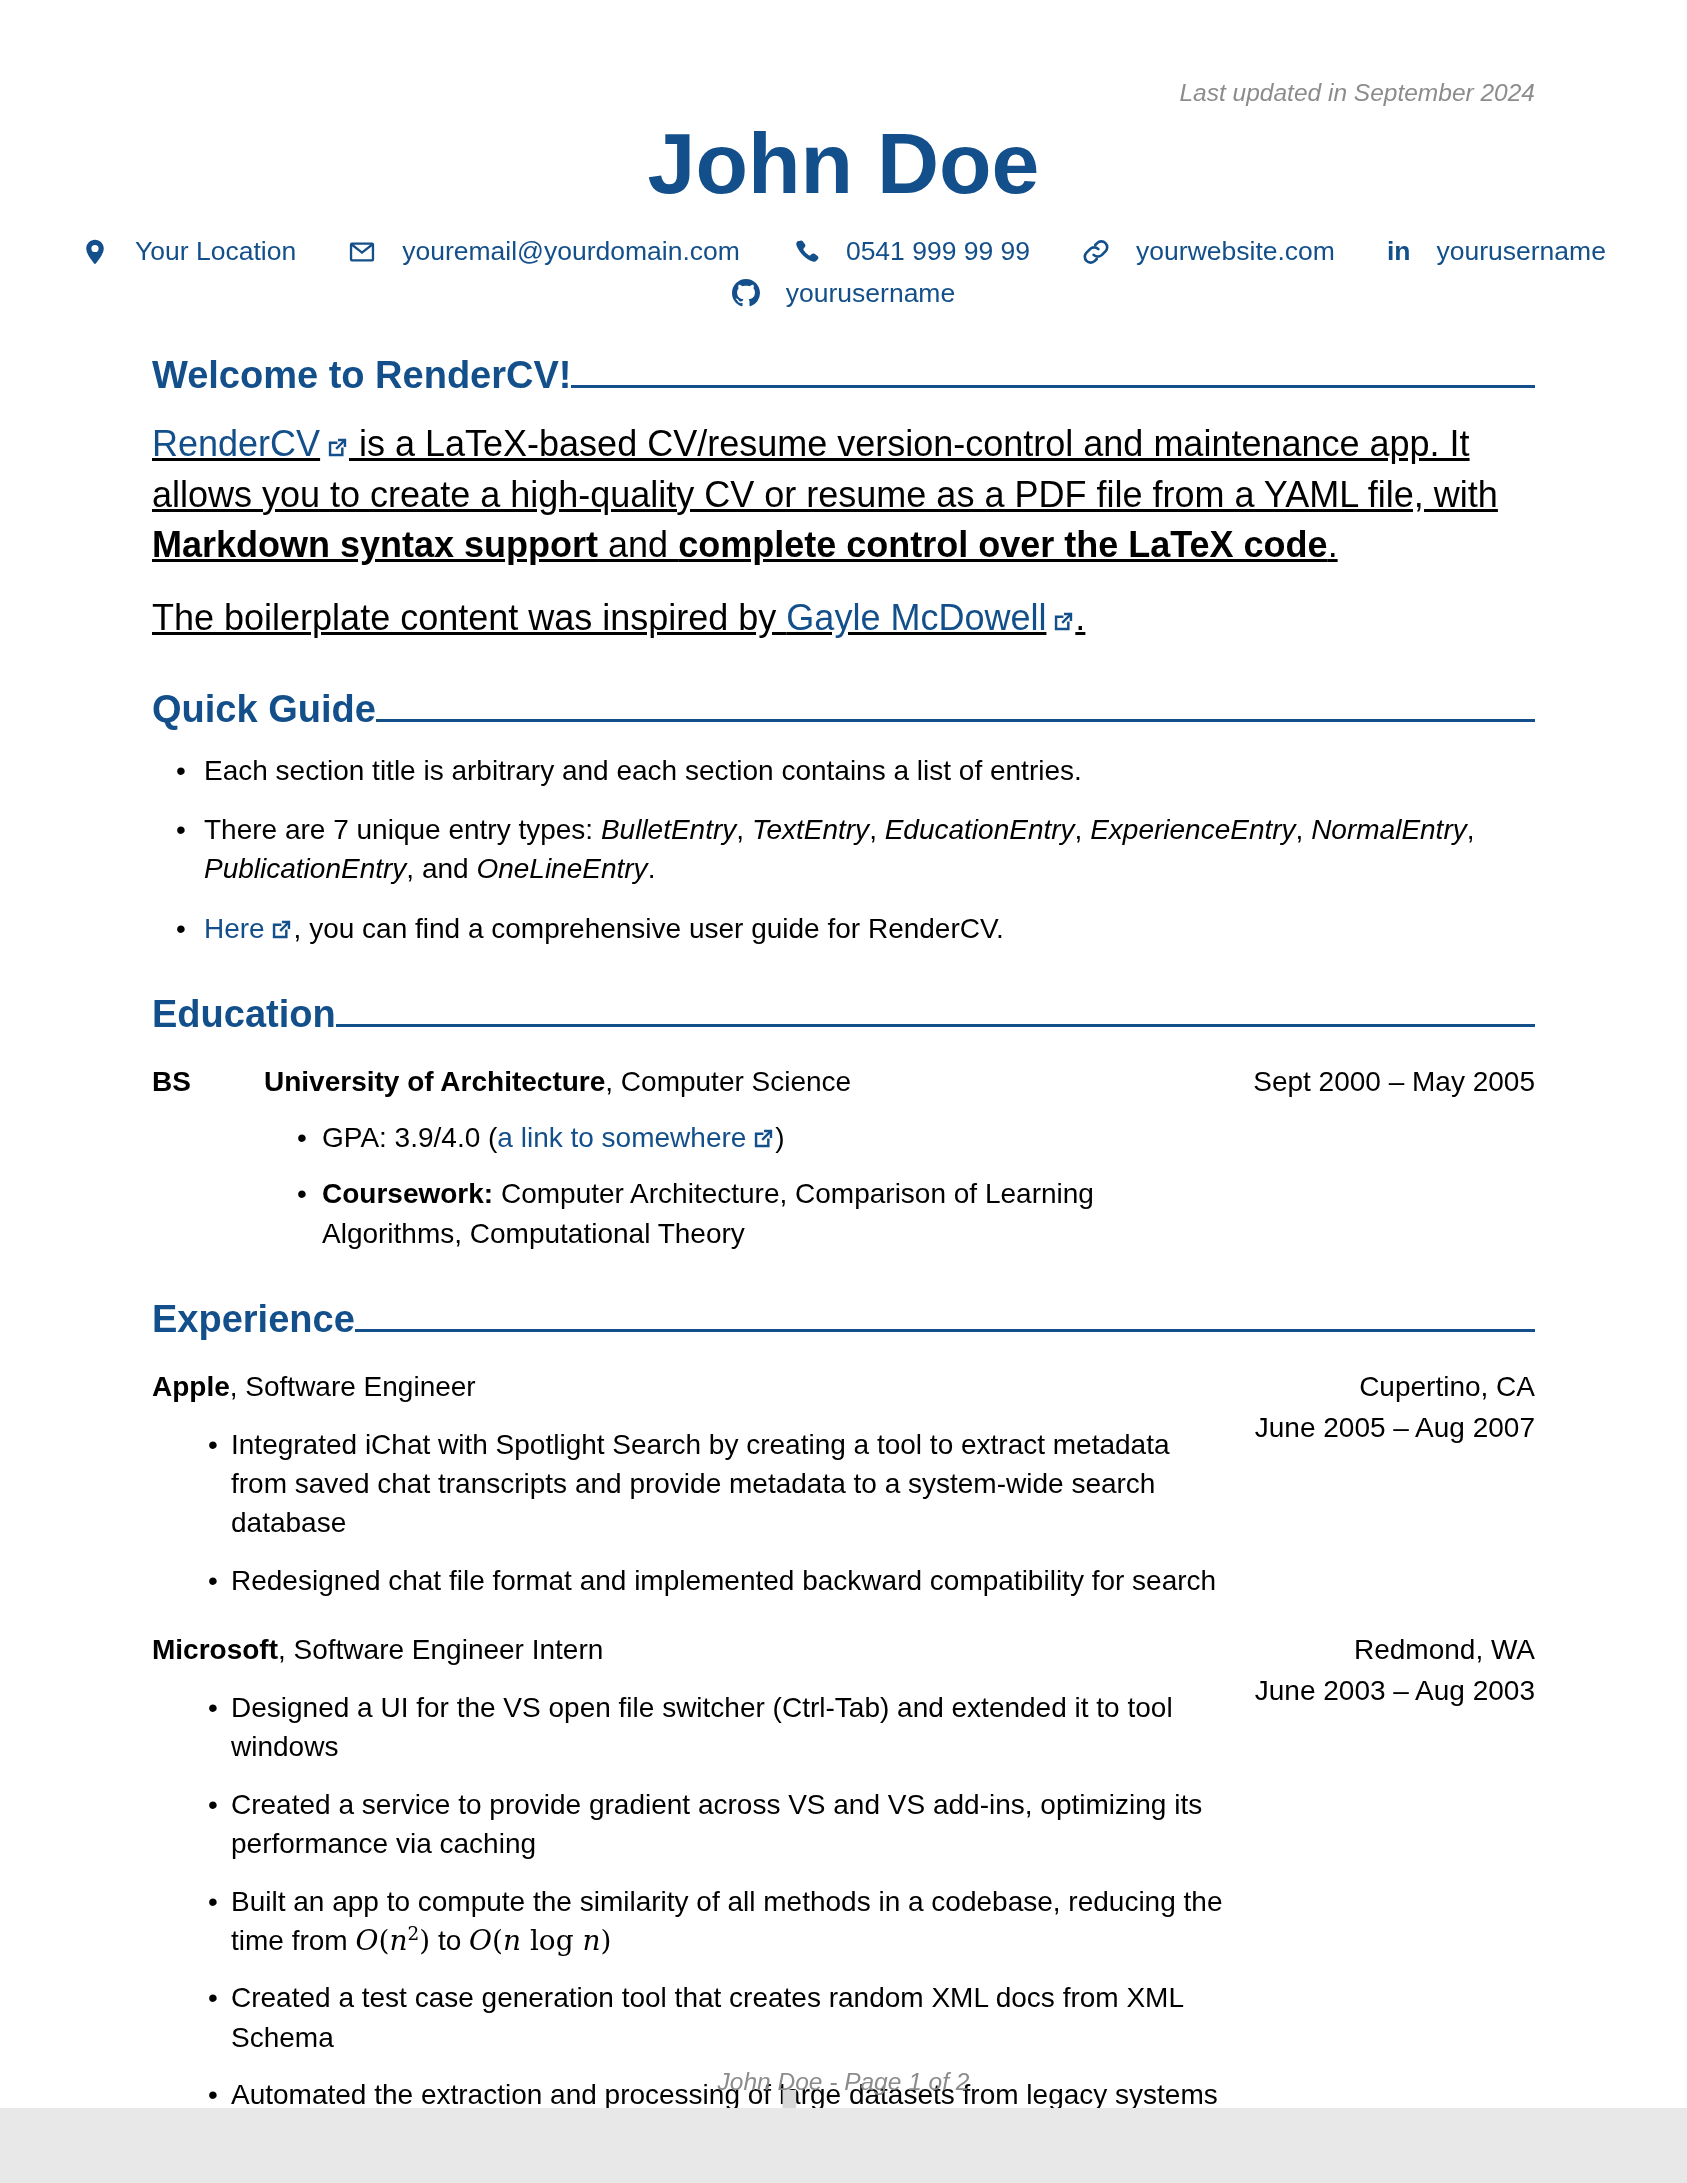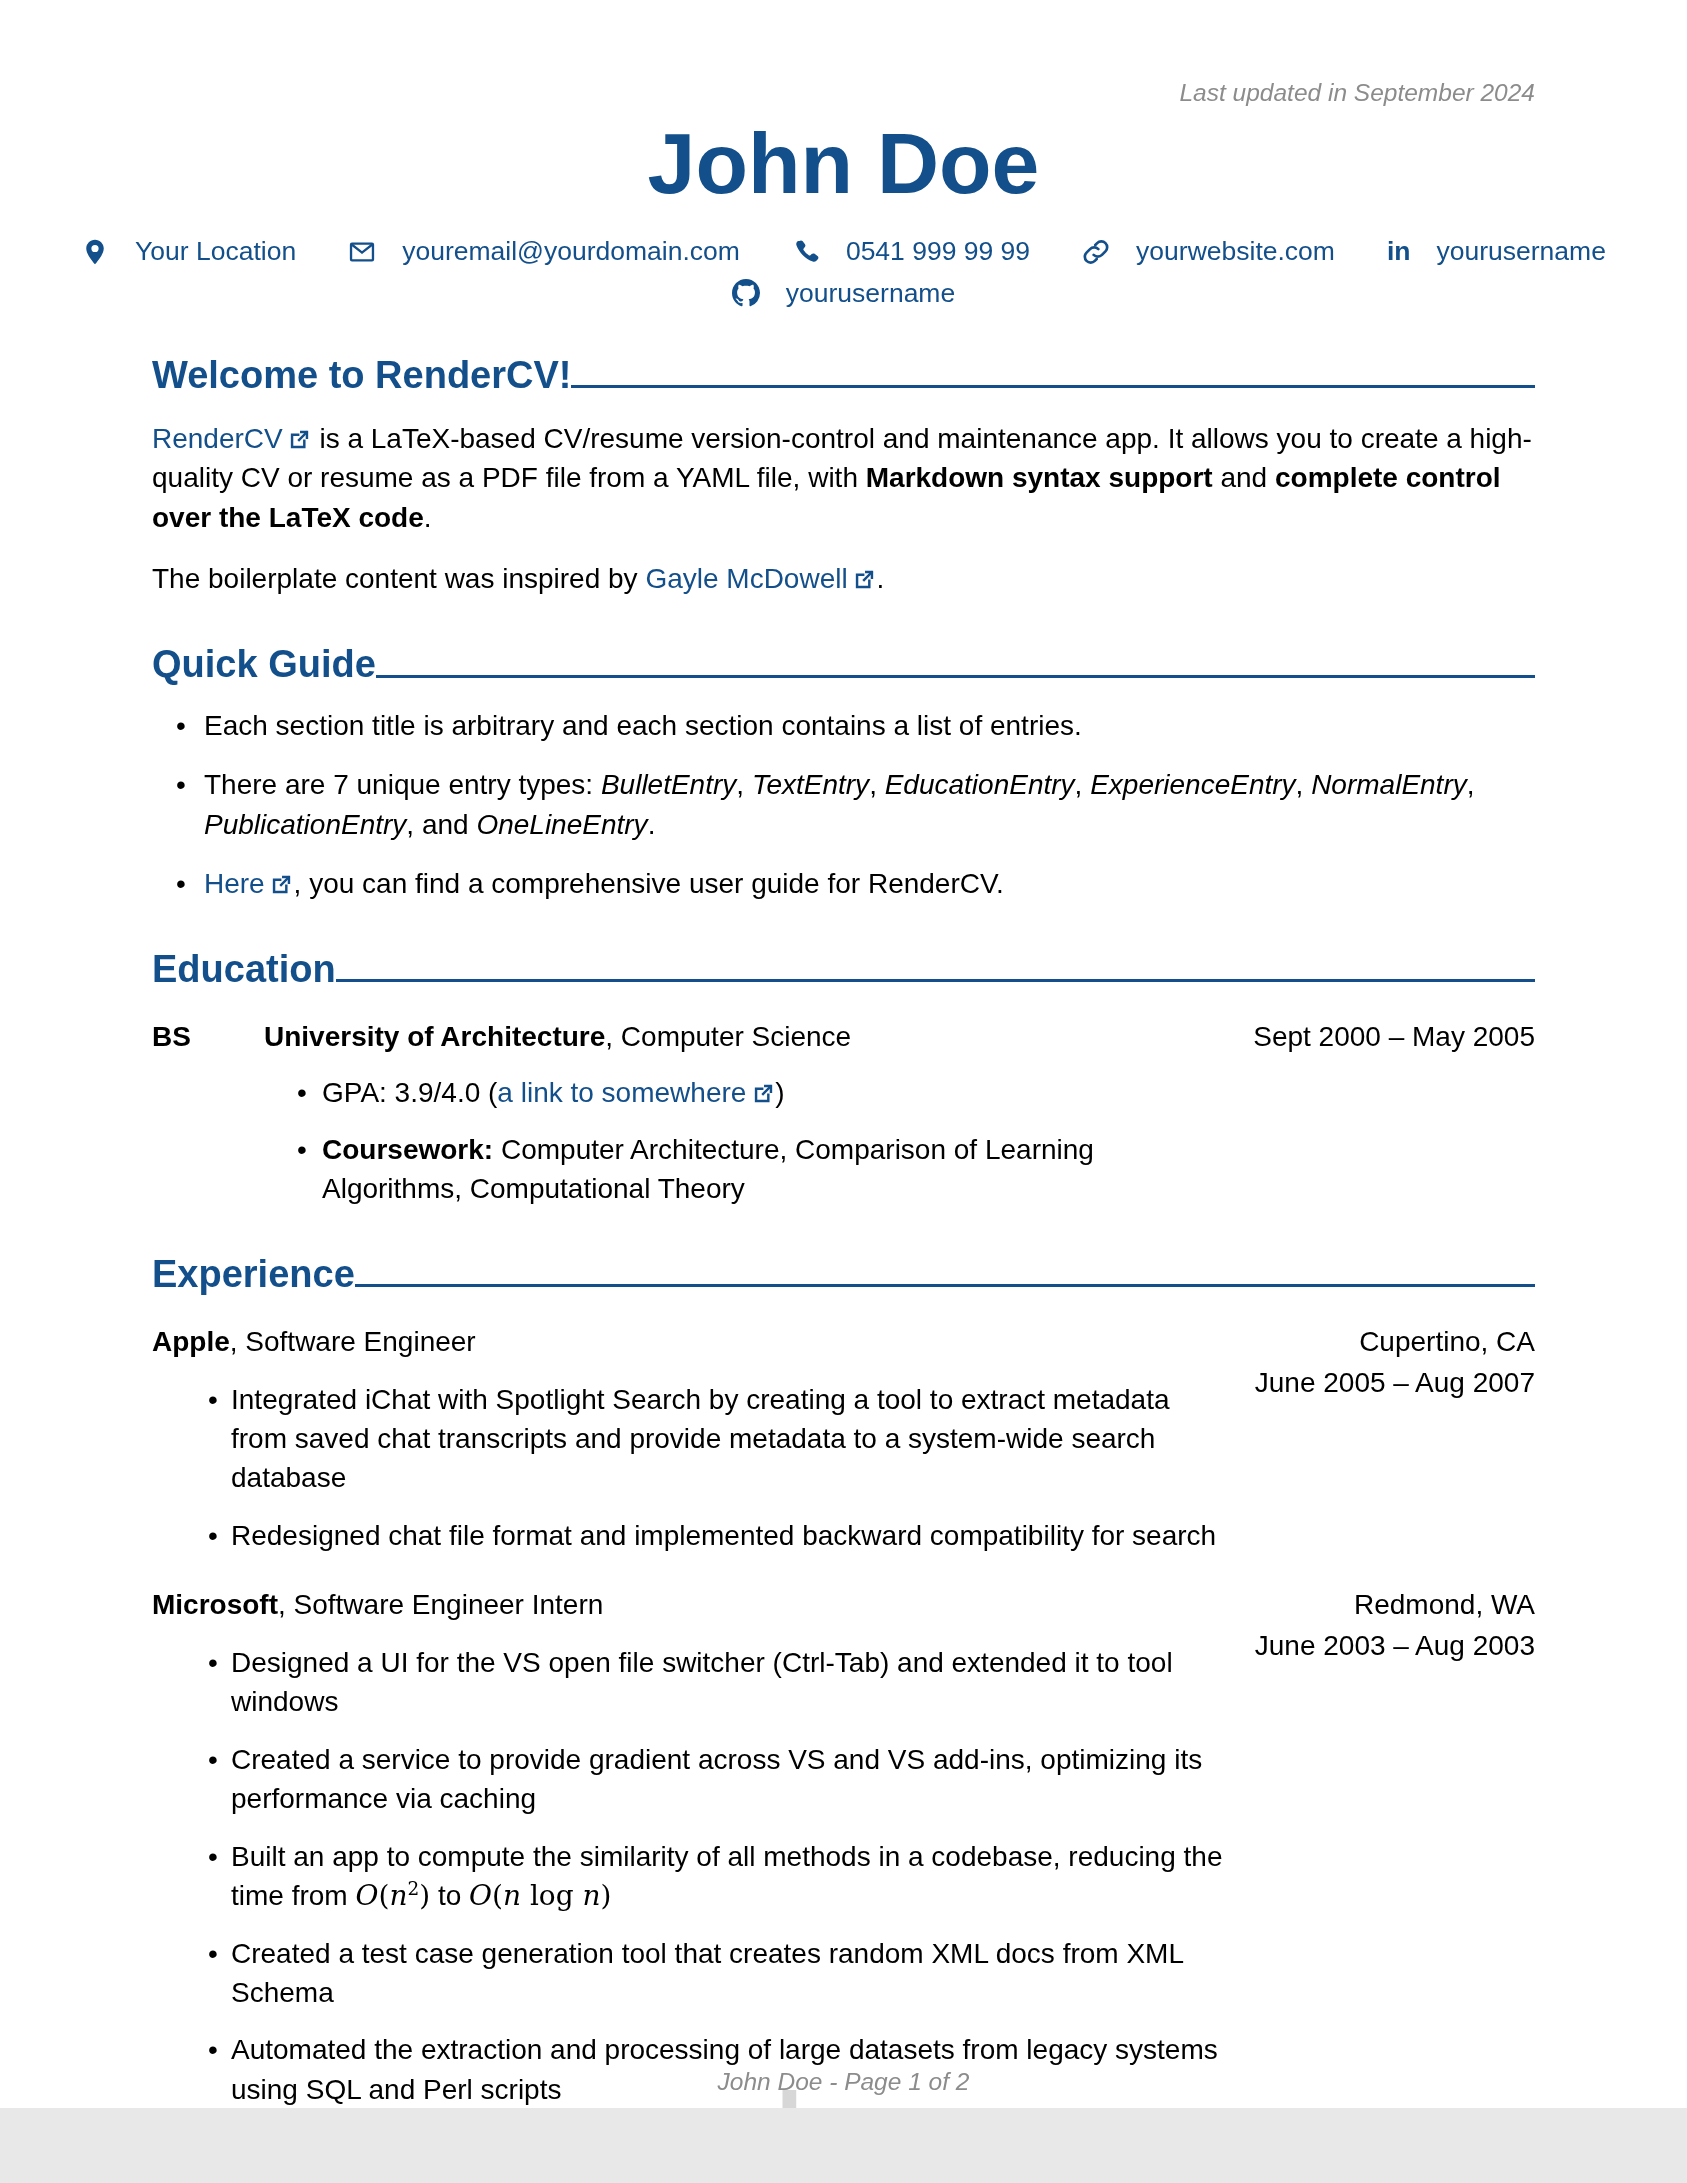--- a/index.html
+++ b/index.html
@@ -22,21 +22,21 @@
   .contact-row{display:flex;justify-content:center;align-items:center;gap:52px;margin-top:28px;font-size:26.5px;color:var(--primary);}
   .contact-row.second{margin-top:10.6px;}
   .contact{display:flex;align-items:center;gap:26px;white-space:nowrap;cursor:pointer;}
   .contact svg{width:28px;height:28px;display:block;}
   .linkedin-glyph{font-weight:700;font-size:26.5px;}
   
   .section{margin-top:46px;}
   .section-title-row{display:flex;align-items:flex-end;}
   .section-title{font-size:38px;font-weight:700;color:var(--primary);line-height:1.1;white-space:nowrap;}
   .section-rule{flex:1;border-top:3.3px solid var(--primary);margin-bottom:8.6px;}
-  .para{font-size:28px;line-height:1.40;margin-top:22.5px;}
+  .para{font-size:36px;line-height:1.40;margin-top:22.5px;text-decoration:underline;}
   
   .s-plain{}
   .s-bold{font-weight:700;}
   .s-italic{font-style:italic;}
   .s-link{color:var(--primary);cursor:pointer;}
   .s-math{font-family:"DejaVu Serif","Liberation Serif",serif;}
   .s-mathit{font-family:"DejaVu Serif","Liberation Serif",serif;font-style:italic;}
   .s-mathcal{font-family:"DejaVu Serif","Liberation Serif",serif;font-style:italic;}
   .s-mathsup{font-family:"DejaVu Serif","Liberation Serif",serif;font-size:0.66em;vertical-align:super;line-height:0;}
   .ext-icon{width:21px;height:21px;margin-left:6.6px;margin-right:1.3px;vertical-align:-2px;color:var(--primary);display:inline-block;}

